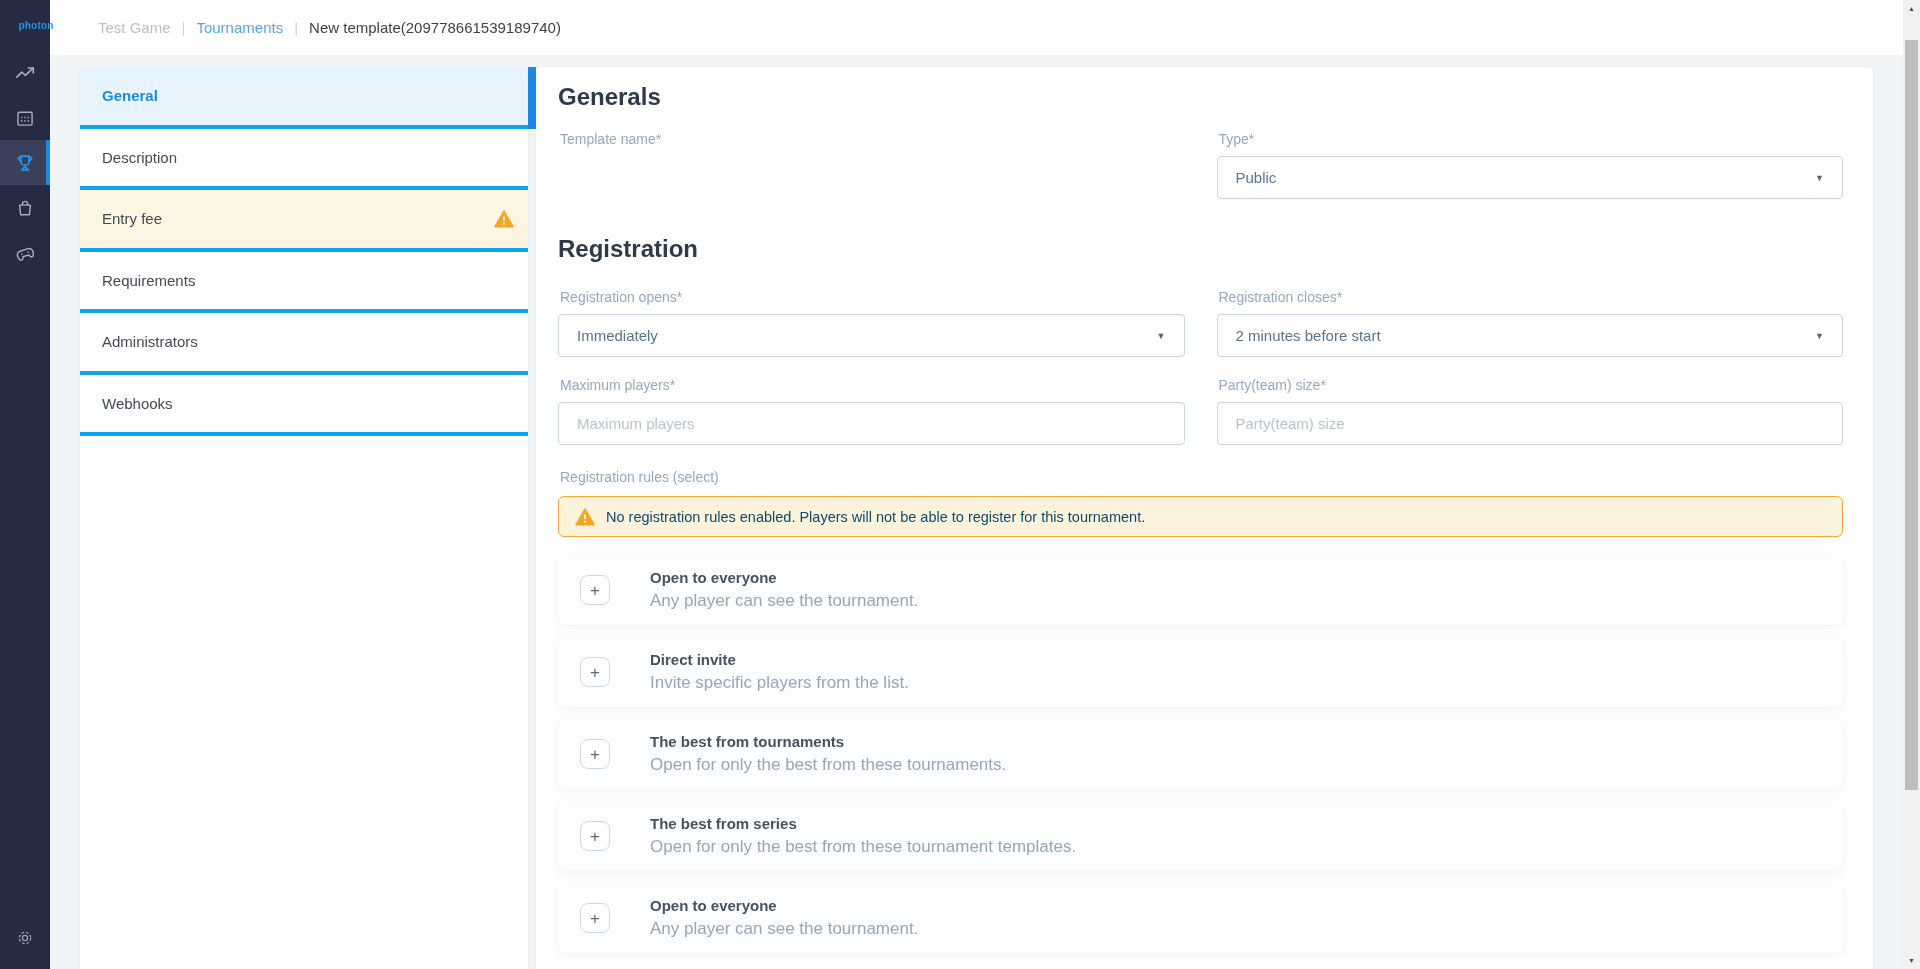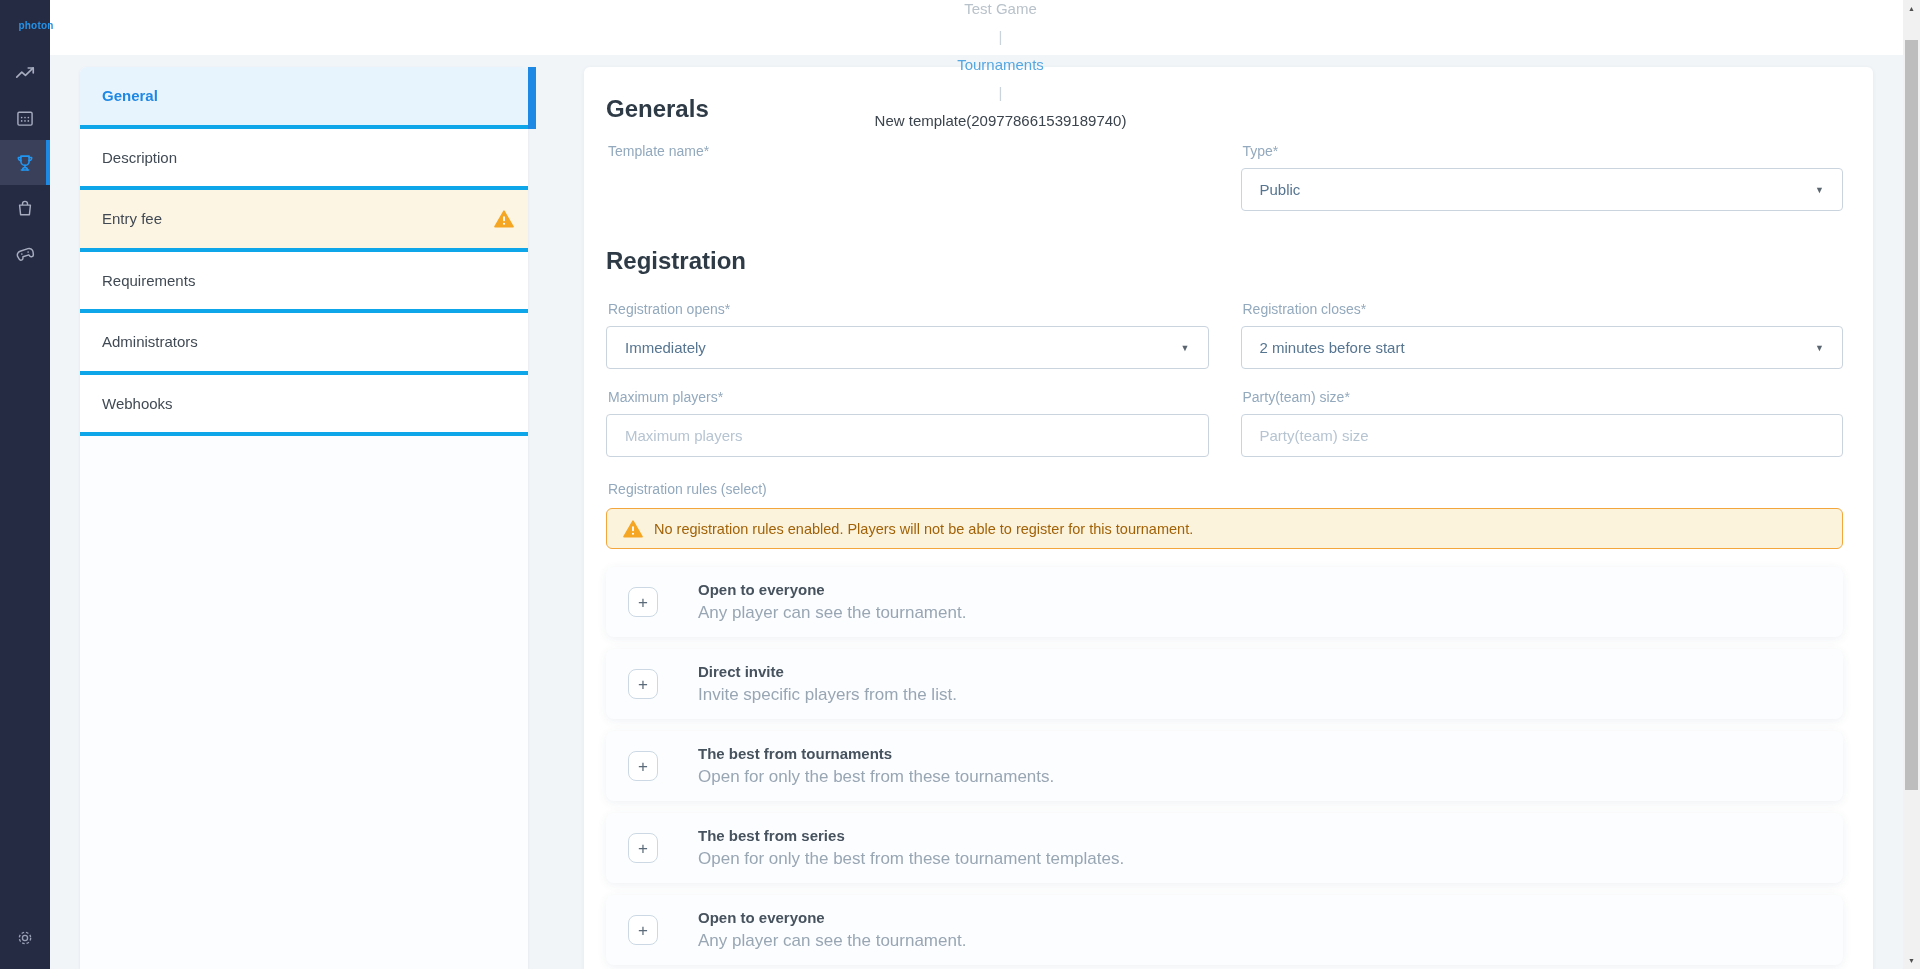--- a/index.html
+++ b/index.html
@@ -14,21 +14,21 @@
   .sidebar { position:absolute; left:0; top:0; width:50px; height:969px; background:#262b44; z-index:6; }
   .logo { height:50px; display:flex; align-items:center; justify-content:center; gap:16px; cursor:pointer;padding-left:6px; }
   .logo-text { font-size:10px; font-weight:bold; color:#2492e6; letter-spacing:0.2px; }
   .side-item { width:50px; height:45px; display:flex; align-items:center; justify-content:center; position:relative; cursor:pointer; }
   .side-item.active { background:#3a4059; }
   .active-bar { position:absolute; right:0; top:0; width:4px; height:100%; background:#1e88e5; }
   .side-gear { position:absolute; bottom:10px; left:0; width:50px; height:42px; display:flex; align-items:center; justify-content:center; cursor:pointer; }
 
   
   .topbar { position:absolute; left:50px; top:0; right:17px; height:55px; background:#ffffff; z-index:2; }
-  .breadcrumb { display:flex; align-items:center; gap:11px; padding-left:48px; height:100%; font-size:15px;flex-direction:column; }
+  .breadcrumb { display:flex; align-items:center; gap:11px; padding-left:48px; height:100%; font-size:15px; }
   .bc-muted { color:#b9c2ca; cursor:pointer; }
   .bc-sep { color:#ccd4db; }
   .bc-link { color:#55a7e2; cursor:pointer; }
   .bc-current { color:#3b434c; }
 
   
   .page { position:absolute; left:50px; top:55px; right:17px; bottom:0; background:#f1f5f8; }
 
   
   .nav-panel { position:absolute; left:30px; top:12px; bottom:0; width:448px; background:#fcfdfe;
@@ -36,37 +36,37 @@
   .nav-item { height:61.5px; display:flex; align-items:center; padding:0 14px 0 22px; font-size:15px;
               color:#414a54; background:#fff; border-bottom:4px solid #0ea5e9; cursor:pointer; }
   .nav-item.active { background:#e8f4fd; color:#1e88e5; font-weight:bold; }
   .nav-item.warn { background:#fdf5e3; }
   .nav-spacer { flex:1; }
   .active-edge { position:absolute; left:478px; top:12px; width:8px; height:61.5px; background:#1e88e5; z-index:3; }
 
   
   .content { position:absolute; left:486px; top:12px; right:30px; bottom:0; background:#ffffff;
              border-radius:6px 6px 0 0; box-shadow:0 1px 4px rgba(40,70,100,.07);
-             padding:28px 30px 0 22px; overflow:hidden;margin-left:48px; }
+             padding:16px 30px 0 22px; overflow:hidden; }
   .section-title { font-size:24px; font-weight:600; color:#2e3b47; line-height:28px; margin:0; }
   .t-registration { margin-top:36px; }
   .form-grid { display:grid; grid-template-columns:1fr 1fr; column-gap:32px; }
   .row1 { margin-top:20px; } .row2 { margin-top:26px; } .row3 { margin-top:20px; }
   .f-label { font-size:14px; color:#93a9bd; line-height:17px; margin:0 0 8px 2px; }
   .control { height:43px; border:1px solid #c9d4de; border-radius:4px; background:#fff;
              display:flex; align-items:center; padding:0 18px; font-size:15px; width:100%; }
   input.control { color:#46586a; outline:none; font-family:"Liberation Sans",sans-serif; }
   input.control::placeholder { color:#b6c4d2; }
   .select { justify-content:space-between; color:#567590; cursor:pointer; }
   .caret { font-size:9px; color:#5a6570; }
 
   .rules-label { font-size:14px; color:#93a9bd; line-height:17px; margin:24px 0 10px 2px; }
   .banner { height:41px; border:1px solid #f2a63b; background:#fcf3dd; border-radius:6px;
             display:flex; align-items:center; gap:11px; padding:0 16px; }
-  .banner-text { color:#a16207; font-size:14.5px; }
+  .banner-text { color:#0c4a6e; font-size:14.5px; }
 
   .cards { margin-top:18px; }
   .card { height:70px; background:#fcfdff; border-radius:8px; box-shadow:0 2px 10px rgba(50,80,110,.08);
           display:flex; align-items:center; padding:0 20px 0 22px; margin-bottom:12px; }
   .add-btn { width:30px; height:30px; border:1px solid #ccd9e4; border-radius:8px; background:#fff;
              color:#5c6b79; font-size:17px; line-height:1; display:flex; align-items:center;
              justify-content:center; cursor:pointer; flex:none; }
   .card-text { margin-left:40px; }
   .card-title { font-size:15px; font-weight:bold; color:#46525e; margin-bottom:5px; }
   .card-desc { font-size:17px; color:#98a6b4; }

